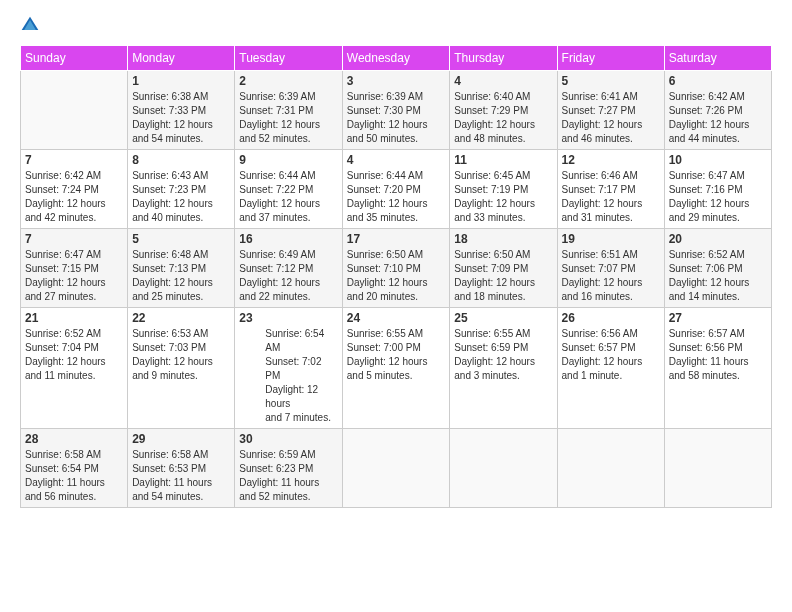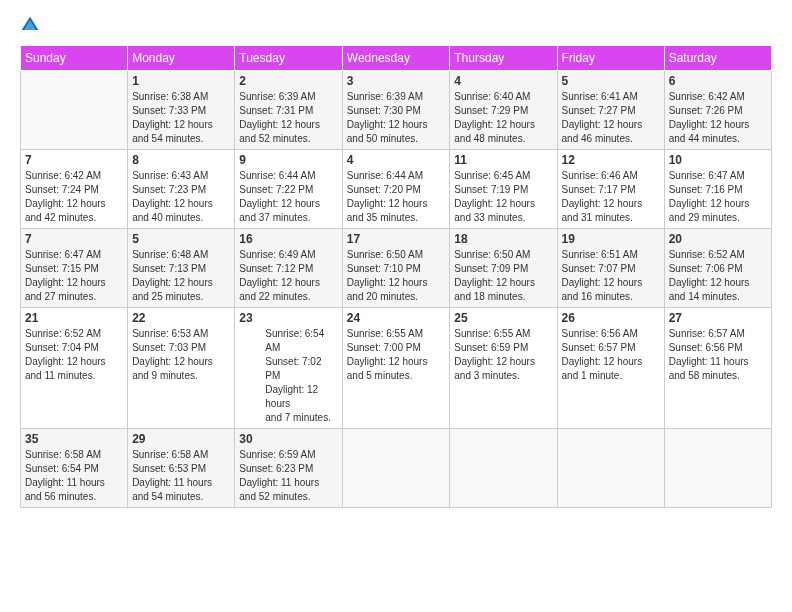--- a/index.html
+++ b/index.html
@@ -324,21 +324,21 @@
           <td>
             <span class="day-number">27</span>
             <div class="day-info" style="white-space: pre-line;">Sunrise: 6:57 AM
 Sunset: 6:56 PM
 Daylight: 11 hours
 and 58 minutes.</div>
           </td>
         </tr>
         <tr>
           <td>
-            <span class="day-number">35</span>
+            <span class="day-number">28</span>
             <div class="day-info" style="white-space: pre-line;">Sunrise: 6:58 AM
 Sunset: 6:54 PM
 Daylight: 11 hours
 and 56 minutes.</div>
           </td>
           <td>
             <span class="day-number">29</span>
             <div class="day-info" style="white-space: pre-line;">Sunrise: 6:58 AM
 Sunset: 6:53 PM
 Daylight: 11 hours

